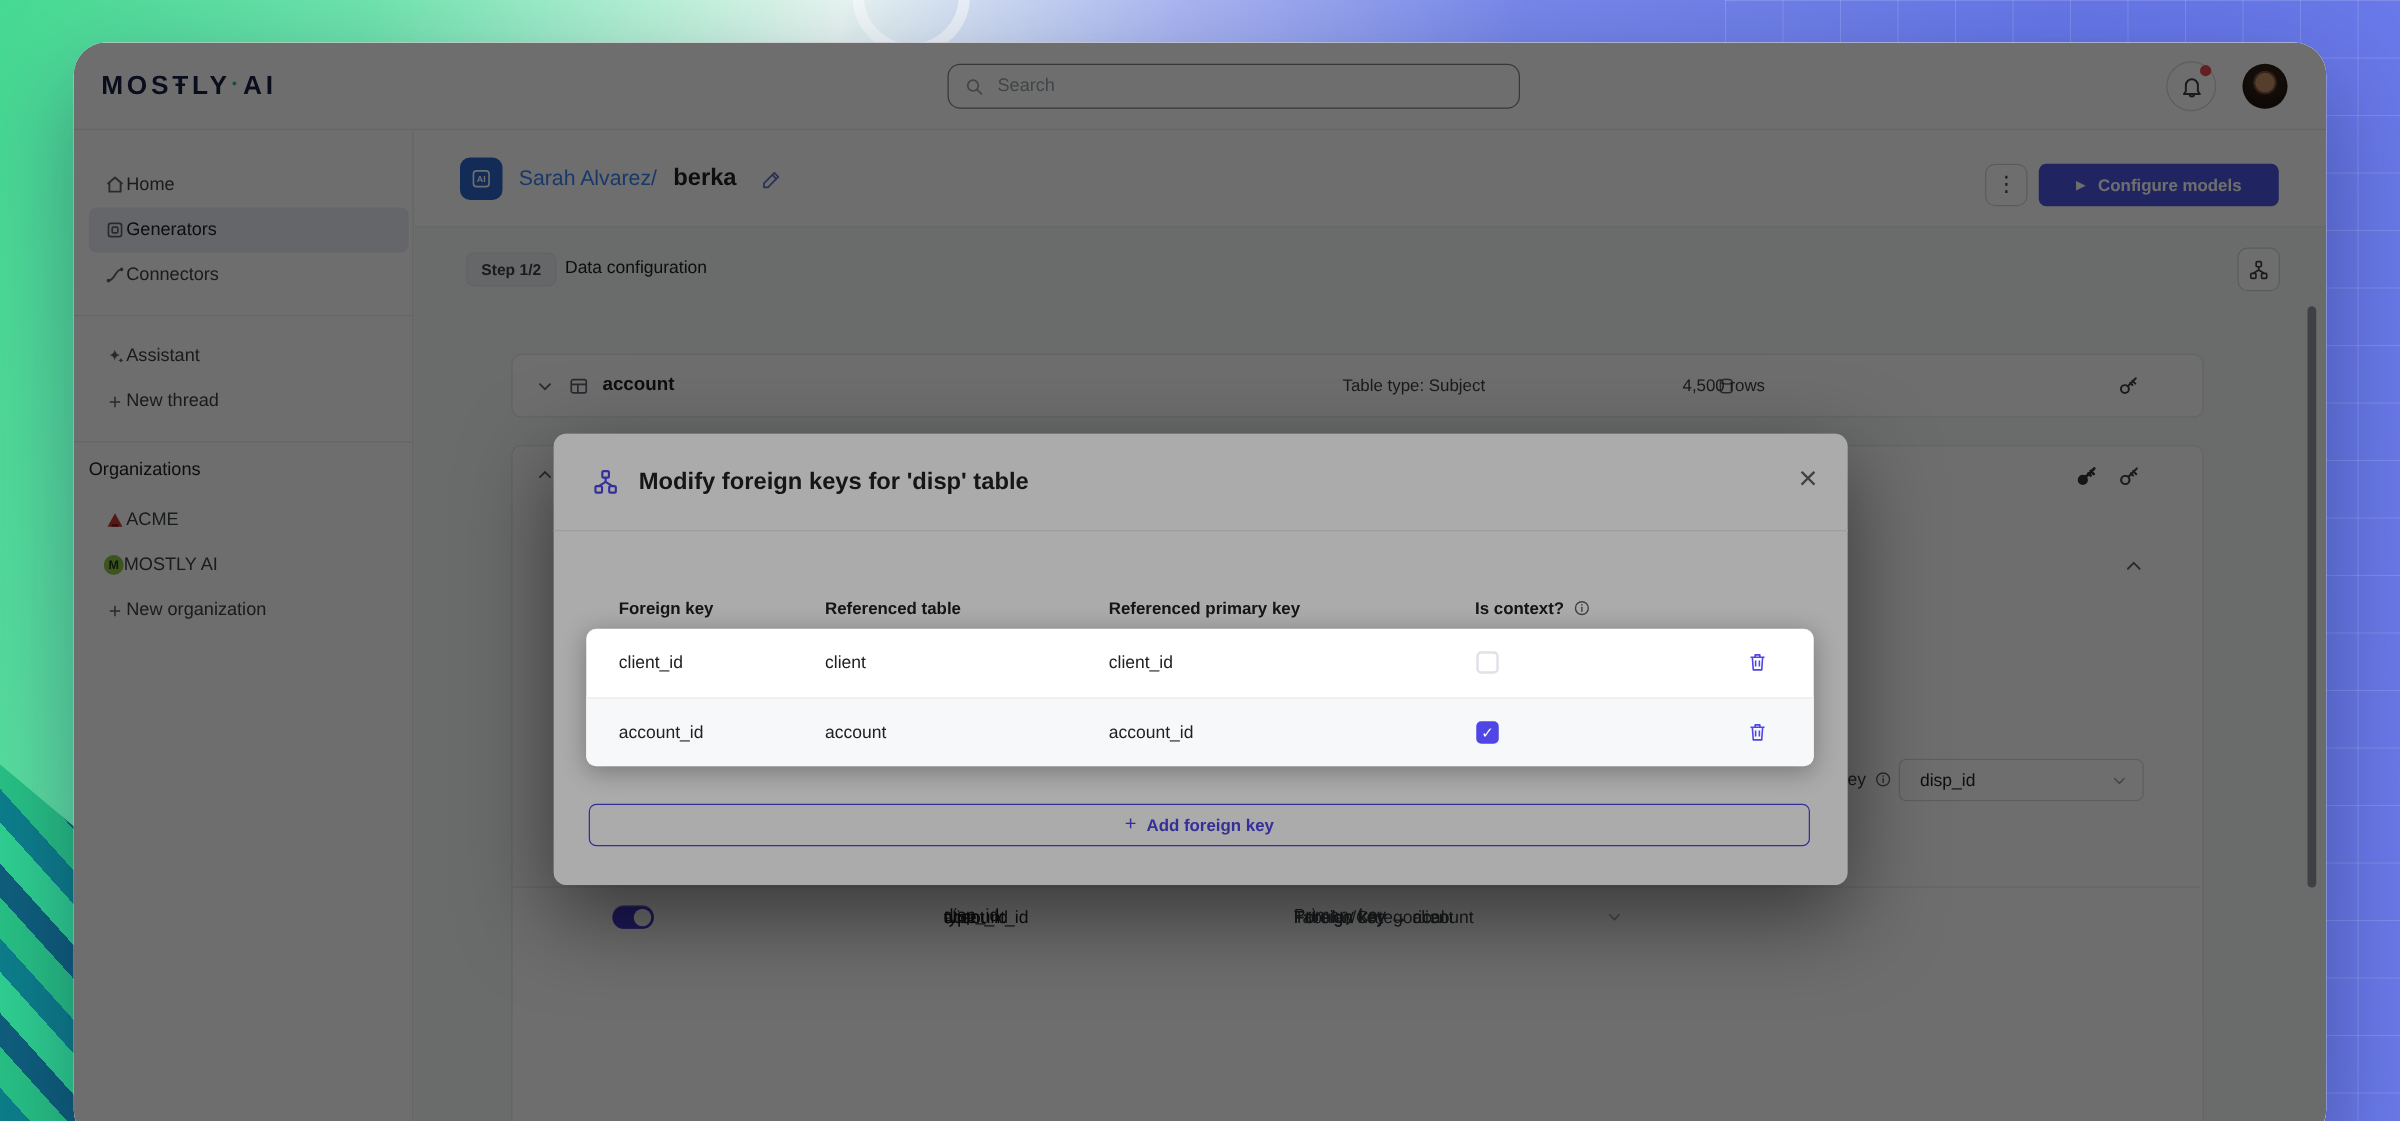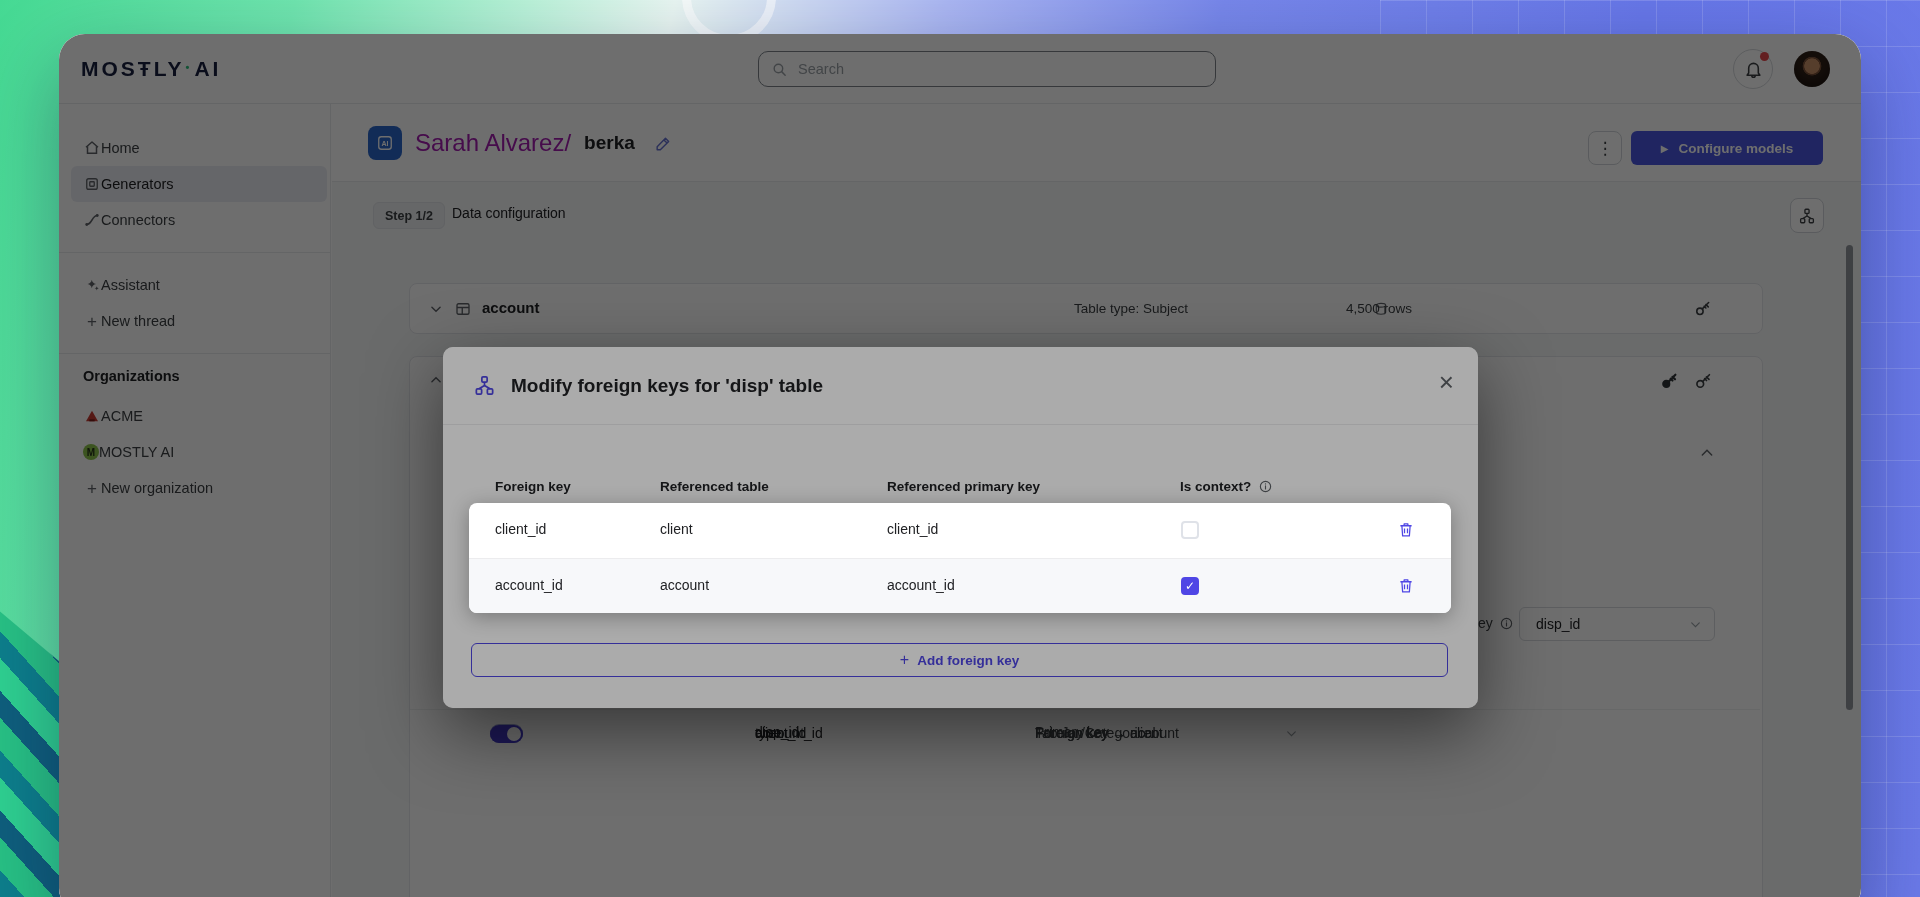--- a/index.html
+++ b/index.html
@@ -32,30 +32,30 @@
   .notif-dot{position:absolute;right:3px;top:2px;width:9px;height:9px;border-radius:50%;background:#e5484d}
   .avatar{position:absolute;left:1735px;top:17px;width:36px;height:36px;border-radius:50%;
     background:radial-gradient(circle at 50% 42%,#c89067 0 27%,#7a5138 29% 33%,#2f2018 35%);box-shadow:inset 0 -6px 8px rgba(0,0,0,.35)}
 
   
   .sidebar{position:absolute;left:0;top:70px;width:272px;bottom:0;background:#fff;border-right:1px solid #e8eaed;padding-top:26px}
   .s-item{height:36px;display:flex;align-items:center;gap:0;margin:0 3px 0 12px;padding-left:12px;border-radius:6px;font-size:14.5px;color:#3c4043}
   .s-item.active{background:#ebedf3;color:#202124}
   .s-ic{width:18px;display:flex;justify-content:center;color:#5f6368}
   .s-div{height:1px;background:#e8eaed;margin:14px 0}
-  .s-head{padding-left:24px;margin:10px 0 14px;font-size:14.5px;font-weight:700;color:#202124}
+  .s-head{padding-left:12px;margin:10px 0 14px;font-size:14.5px;font-weight:400;color:#202124}
   .orgM{width:16px;height:16px;border-radius:50%;background:#8bc34a;color:#26331a;font-size:10px;font-weight:800;display:flex;align-items:center;justify-content:center}
   .plus-g{font-size:17px;color:#5f6368;line-height:1}
 
   
   .main{position:absolute;left:273px;top:70px;right:0;bottom:0;background:#fff}
   .m-header{position:absolute;left:0;top:0;right:0;height:78px;border-bottom:1px solid #e8eaed;background:#fff}
   .crumb{position:absolute;left:36px;top:22px;display:flex;align-items:center;gap:13px}
   .ai-chip{width:34px;height:34px;border-radius:8px;background:#2a66c9;display:flex;align-items:center;justify-content:center;color:#fff}
-  .crumb-owner{font-size:24px;color:#a21caf}
+  .crumb-owner{font-size:17px;color:#3b82f6}
   .crumb-project{font-size:19px;font-weight:700;color:#202124}
   .pencil{color:#6470cf;margin-left:6px}
   .menu-btn{position:absolute;left:1256px;top:27px;width:34px;height:34px;border:1px solid #d0d4d9;border-radius:8px;display:flex;align-items:center;justify-content:center;font-size:17px;color:#3c4043;background:#fff}
   .cfg-btn{position:absolute;left:1299px;top:27px;width:192px;height:34px;border-radius:6px;background:#4a57e0;color:#fff;display:flex;align-items:center;justify-content:center;gap:10px;font-size:13.5px;font-weight:600}
   .play{font-size:10px}
 
   .content{position:absolute;left:0;top:78px;right:0;bottom:0;background:#f6f7f8}
   .step-badge{position:absolute;left:41px;top:20px;height:27px;padding:0 11px;background:#eceef1;border:1px solid #e0e3e7;border-radius:6px;font-size:12.5px;font-weight:700;color:#3c4043;display:flex;align-items:center}
   .step-title{position:absolute;left:120px;top:23px;font-size:14px;color:#202124}
   .tool-btn{position:absolute;left:1458px;top:16px;width:34px;height:35px;border:1px solid #d0d4d9;border-radius:8px;background:#fff;display:flex;align-items:center;justify-content:center;color:#3c4043}

